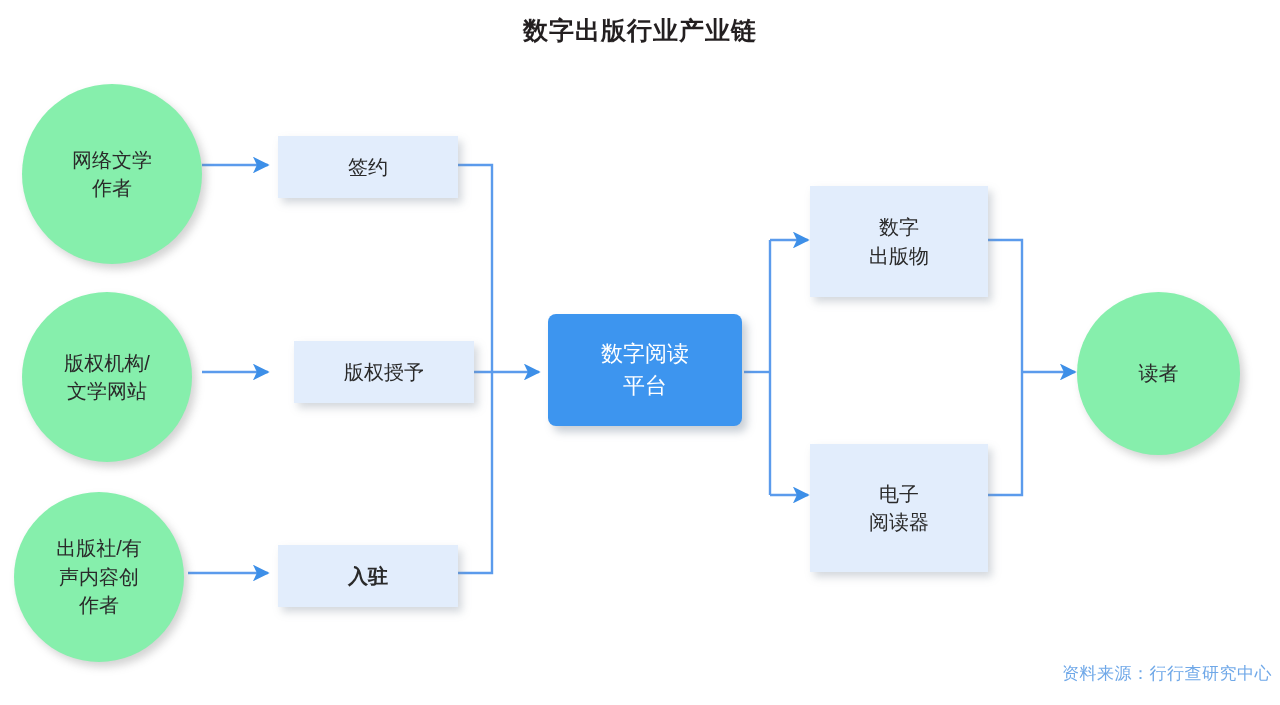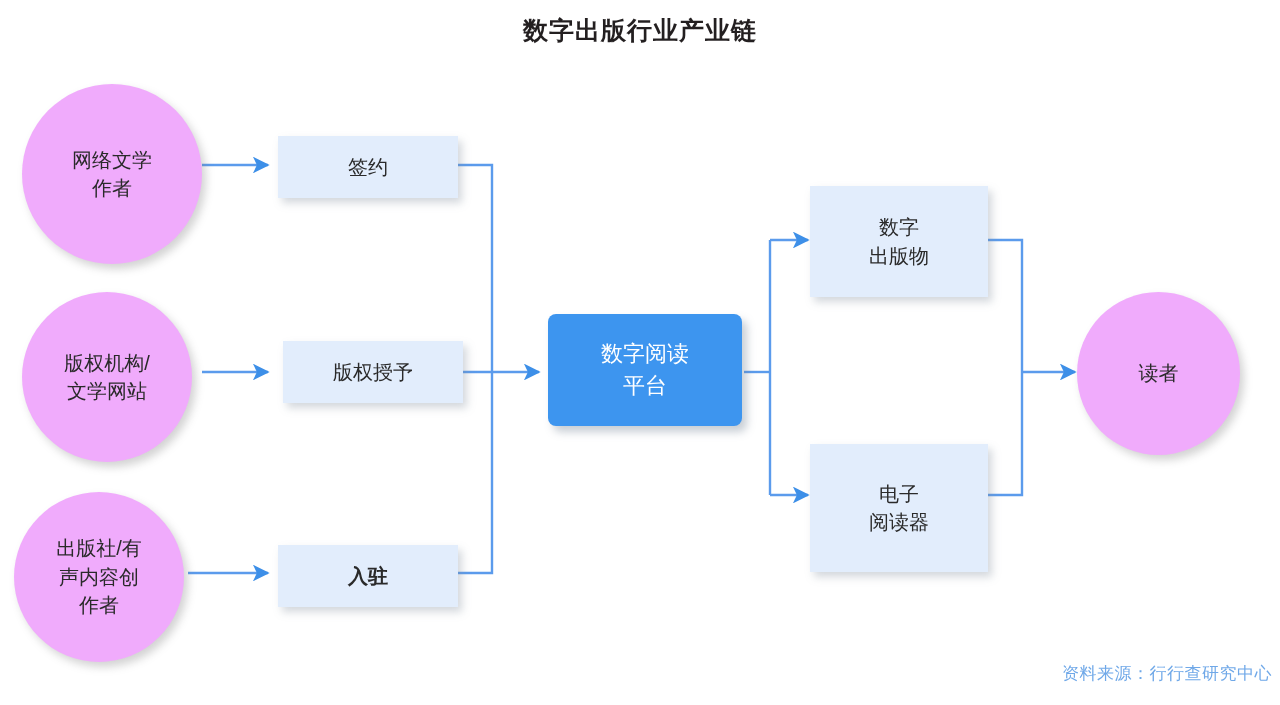--- a/index.html
+++ b/index.html
@@ -30,21 +30,21 @@
     display: flex;
     align-items: center;
     justify-content: center;
     text-align: center;
     box-sizing: border-box;
     white-space: pre-line;
     border-radius: 8px;
   }
   .circle {
     border-radius: 50%;
-    background: #f0abfc;
+    background: #86efac;
     color: #2a2a2a;
     box-shadow: 4px 5px 9px rgba(120,120,120,0.33);
     font-size: 20px;
     line-height: 1.42;
   }
   .pill {
     border-radius: 0;
     background: #e2edfc;
     color: #2a2a2a;
     box-shadow: 4px 5px 8px rgba(130,140,155,0.34);
@@ -127,21 +127,21 @@
   <div class="node circle" style="left:14px; top:492px; width:170px; height:170px;">
     <span>出版社/有
 声内容创
 作者</span>
   </div>
 
   <div class="node pill" style="left:278px; top:136px; width:180px; height:62px;">
     <span>签约</span>
   </div>
 
-  <div class="node pill" style="left:283px; top:341px; width:180px; height:62px;">
+  <div class="node pill" style="left:294px; top:341px; width:180px; height:62px;">
     <span>版权授予</span>
   </div>
 
   <div class="node pill" style="left:278px; top:545px; width:180px; height:62px;font-weight:bold;">
     <span>入驻</span>
   </div>
 
   <div class="node hub" style="left:548px; top:314px; width:194px; height:112px;">
     <span>数字阅读
 平台</span>

